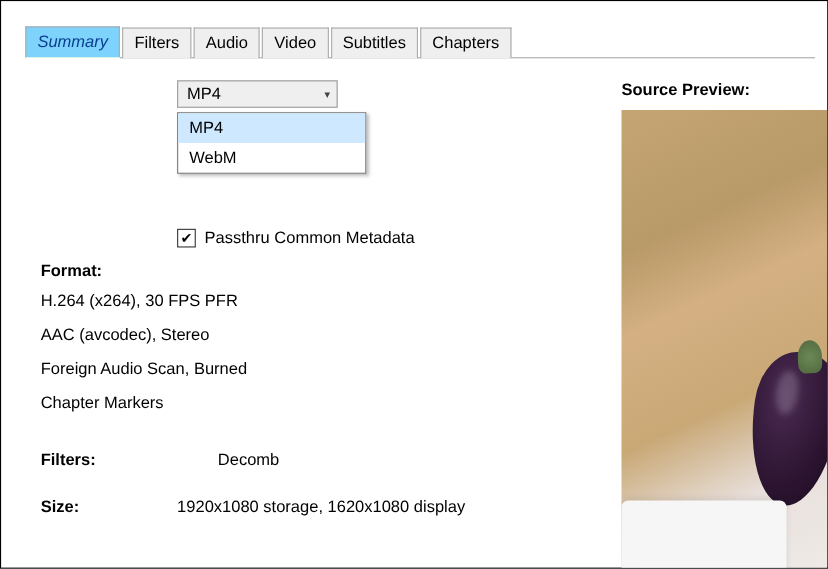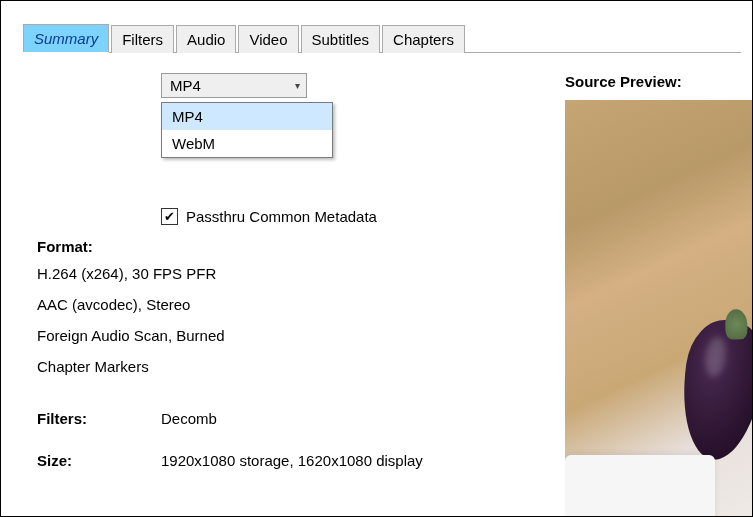--- a/index.html
+++ b/index.html
@@ -225,21 +225,21 @@
       <div class="sections">
         <div class="row">
           <div class="val-col track-lines">
             <div>H.264 (x264), 30 FPS PFR</div>
             <div>AAC (avcodec), Stereo</div>
             <div>Foreign Audio Scan, Burned</div>
             <div>Chapter Markers</div>
           </div>
         </div>
 
-        <div class="row" style="margin-top:18px;">
+        <div class="row" style="margin-top:18px;gap:37px;">
           <div class="label-col">Filters:</div>
           <div class="val-col">Decomb</div>
         </div>
 
         <div class="row" style="margin-top:22px;">
           <div class="label-col">Size:</div>
           <div class="val-col">1920x1080 storage, 1620x1080 display</div>
         </div>
       </div>
     </div>

